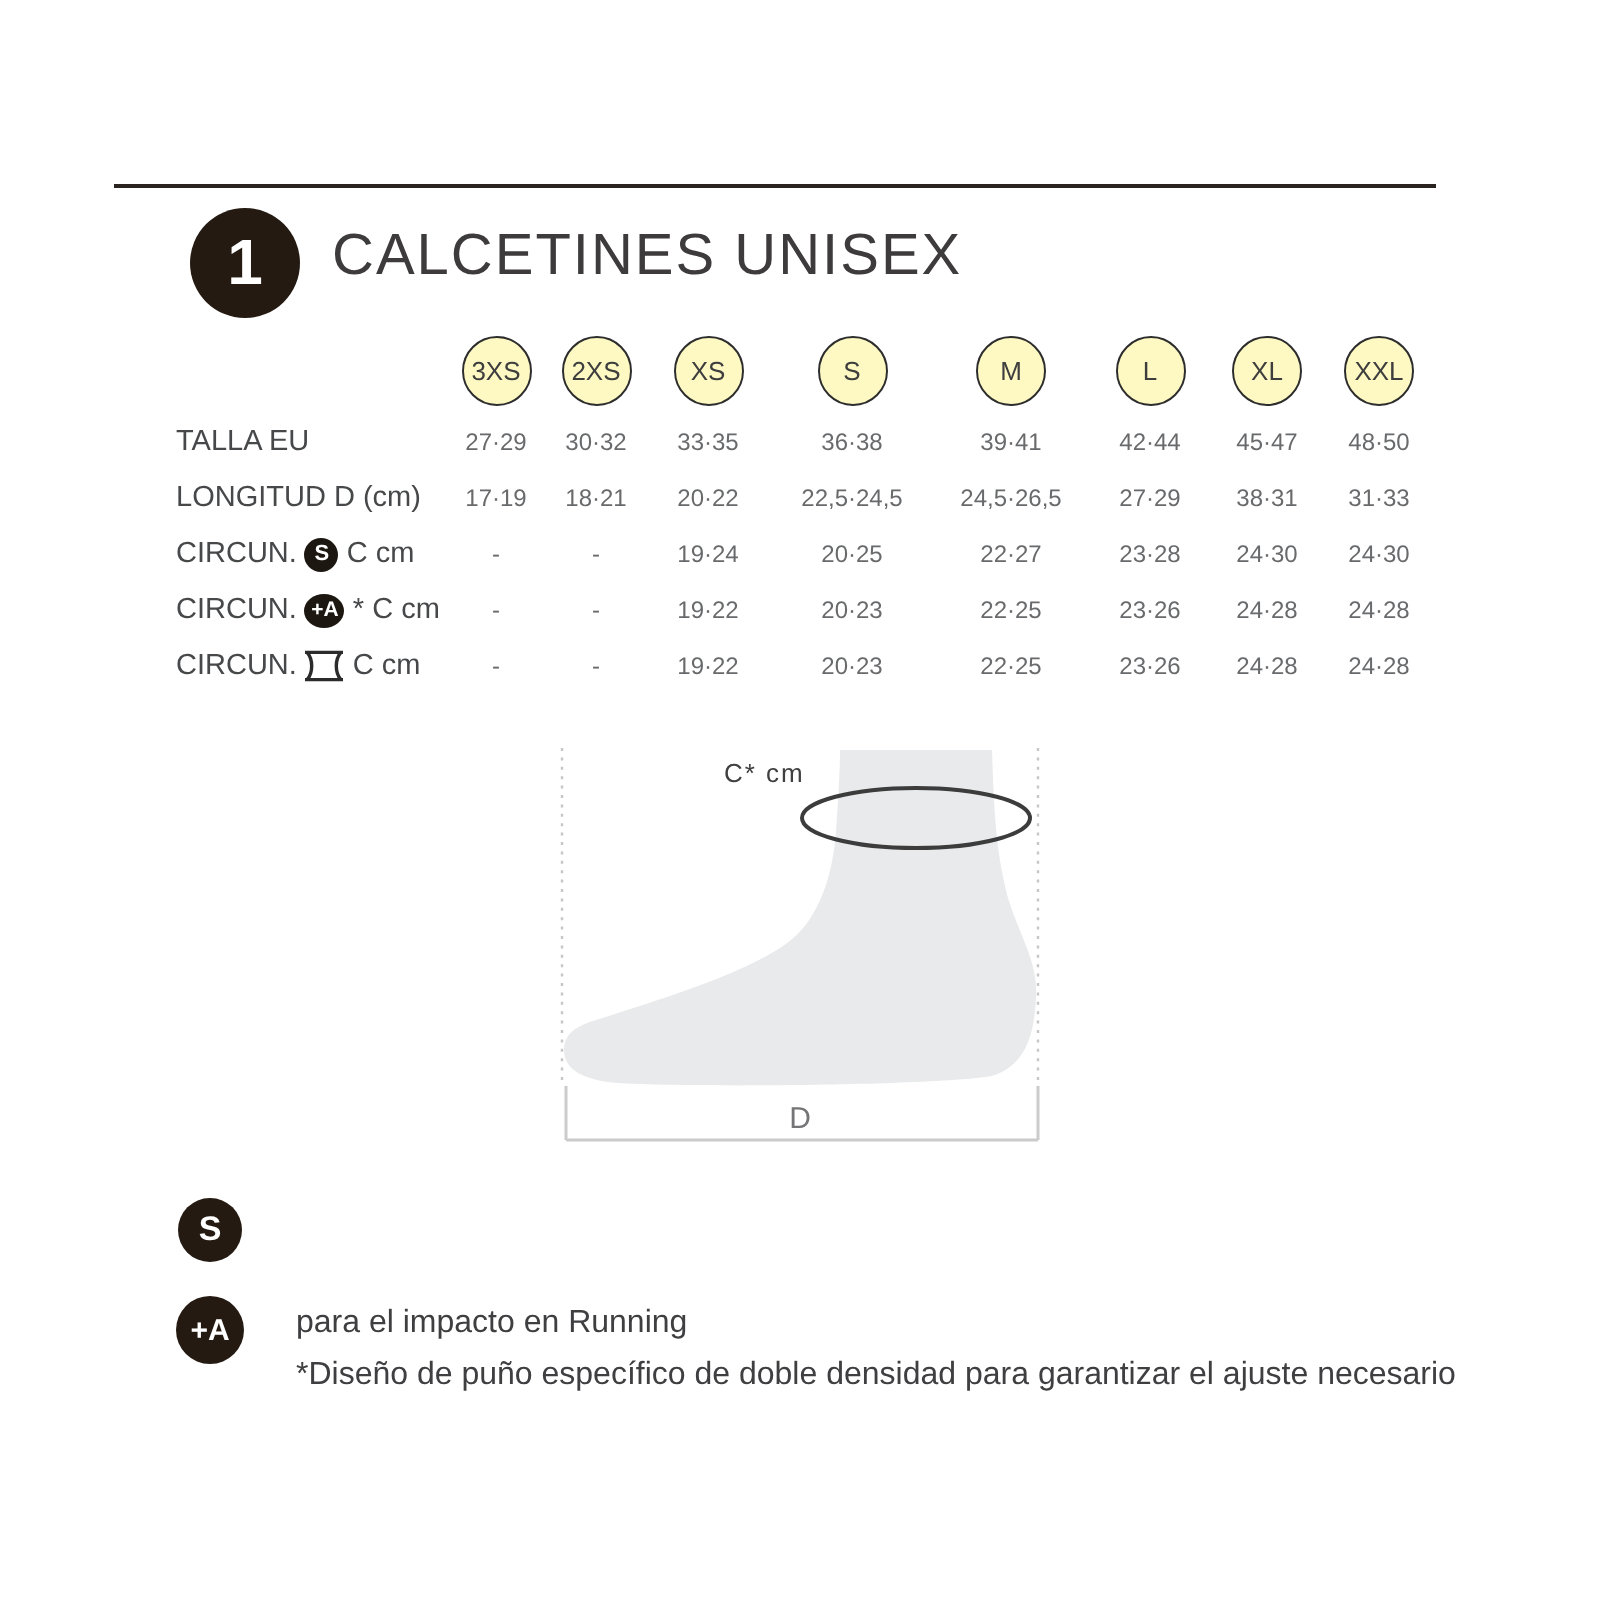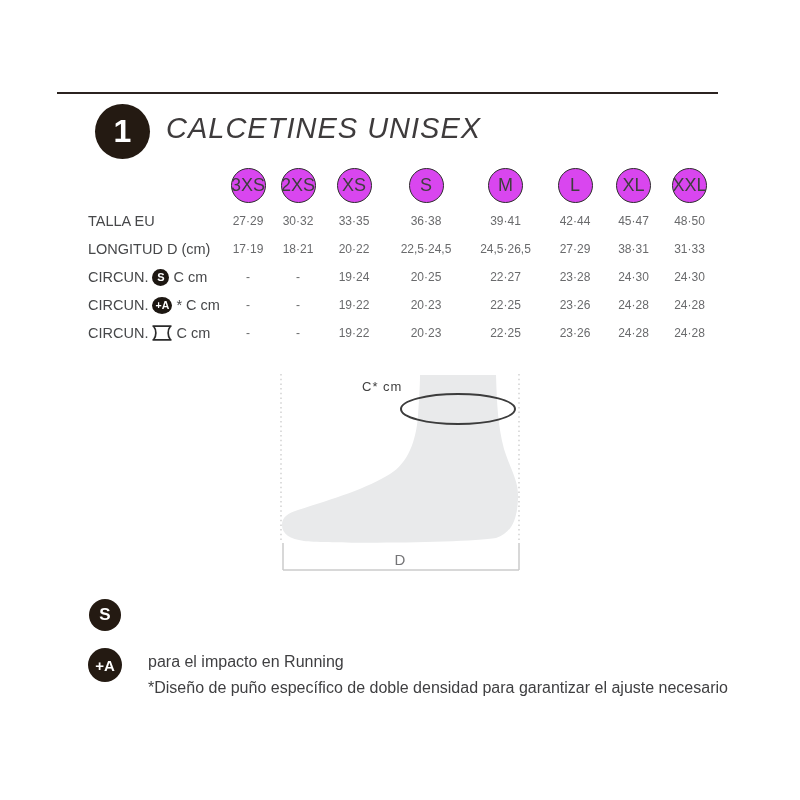--- a/index.html
+++ b/index.html
@@ -5,30 +5,30 @@
   html,body{margin:0;padding:0;background:#fff;}
   #stage{position:relative;width:800px;height:800px;background:#ffffff;overflow:hidden;
          font-family:"Liberation Sans",sans-serif;}
 
   
   .top-rule{position:absolute;left:57px;top:92px;width:661px;height:2px;background:#2b2320;}
   .num-badge{position:absolute;left:95px;top:104px;width:55px;height:55px;border-radius:50%;
              background:#241a12;color:#fff;display:flex;align-items:center;justify-content:center;
              font-size:32px;font-weight:bold;}
   .page-title{position:absolute;left:166px;top:112px;font-size:29px;color:#3e3b3c;
-              letter-spacing:1px;font-weight:400;font-style:italic;}
+              letter-spacing:1px;font-weight:400;}
 
   
   .size-table-wrap{position:absolute;left:88px;top:163px;width:630px;}
   table.size-table{width:630px;table-layout:fixed;border-collapse:collapse;}
   table.size-table th,table.size-table td{padding:0;font-weight:normal;}
   table.size-table thead th{height:44px;vertical-align:middle;text-align:center;}
   .size-circle{display:inline-flex;align-items:center;justify-content:center;
                width:35px;height:35px;border:1.7px solid #2d2d2d;border-radius:50%;
-               font-size:18px;color:#3e3e3e;background:#d946ef;box-sizing:border-box;}
+               font-size:13px;color:#3e3e3e;background:#fef9c3;box-sizing:border-box;}
   table.size-table tbody td{height:28px;text-align:center;font-size:12px;color:#696a6c;
                             white-space:nowrap;}
   table.size-table tbody td.lbl{text-align:left;font-size:14.5px;color:#47484a;}
   .lblwrap{display:inline-flex;align-items:center;gap:4px;white-space:nowrap;justify-content:center;}
   .row-badge{display:inline-flex;align-items:center;justify-content:center;
              background:#1d1712;color:#fff;border-radius:50%;font-weight:bold;}
   .row-badge.s{width:17px;height:17px;font-size:11px;}
   .row-badge.a{width:20px;height:17px;font-size:10.5px;border-radius:50%;}
   .cuff-ic{display:inline-flex;}
 

